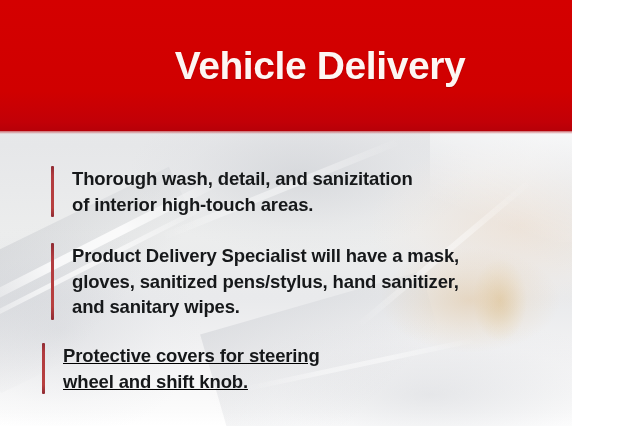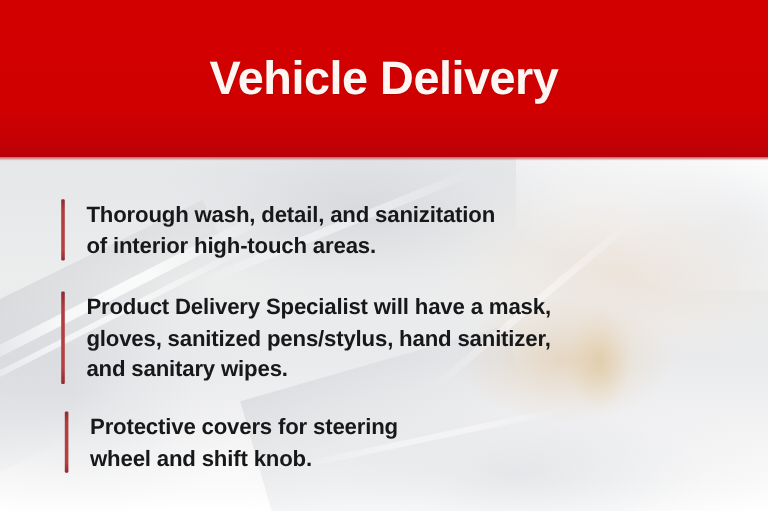--- a/index.html
+++ b/index.html
@@ -6,21 +6,21 @@
     margin: 0;
     padding: 0;
     background: #ffffff;
   }
   body {
     font-family: "Liberation Sans", "DejaVu Sans", sans-serif;
   }
 
   .poster {
     position: relative;
-    width: 640px;
+    width: 572px;
     height: 426px;
     overflow: hidden;
     background: #f2f2f2;
   }
 
   
   .bg-photo {
     position: absolute;
     inset: 0;
     background:
@@ -141,21 +141,21 @@
     color: #16181a;
     font-weight: bold;
     font-size: 18.5px;
     line-height: 25.5px;
     letter-spacing: -0.15px;
     white-space: pre-line;
   }
 
   .bullet-1 { left: 51px; top: 35px;  }
   .bullet-2 { left: 51px; top: 112px; }
-  .bullet-3 { left: 54px; top: 212px; }
+  .bullet-3 { left: 42px; top: 212px; text-decoration: underline; }
 </style>
 </head>
 <body>
 
 <div class="poster">
 
   <div class="bg-photo"></div>
   <div class="bg-shade shade-left"></div>
   <div class="bg-shade shade-mid"></div>
   <div class="bg-shade shade-topright"></div>

